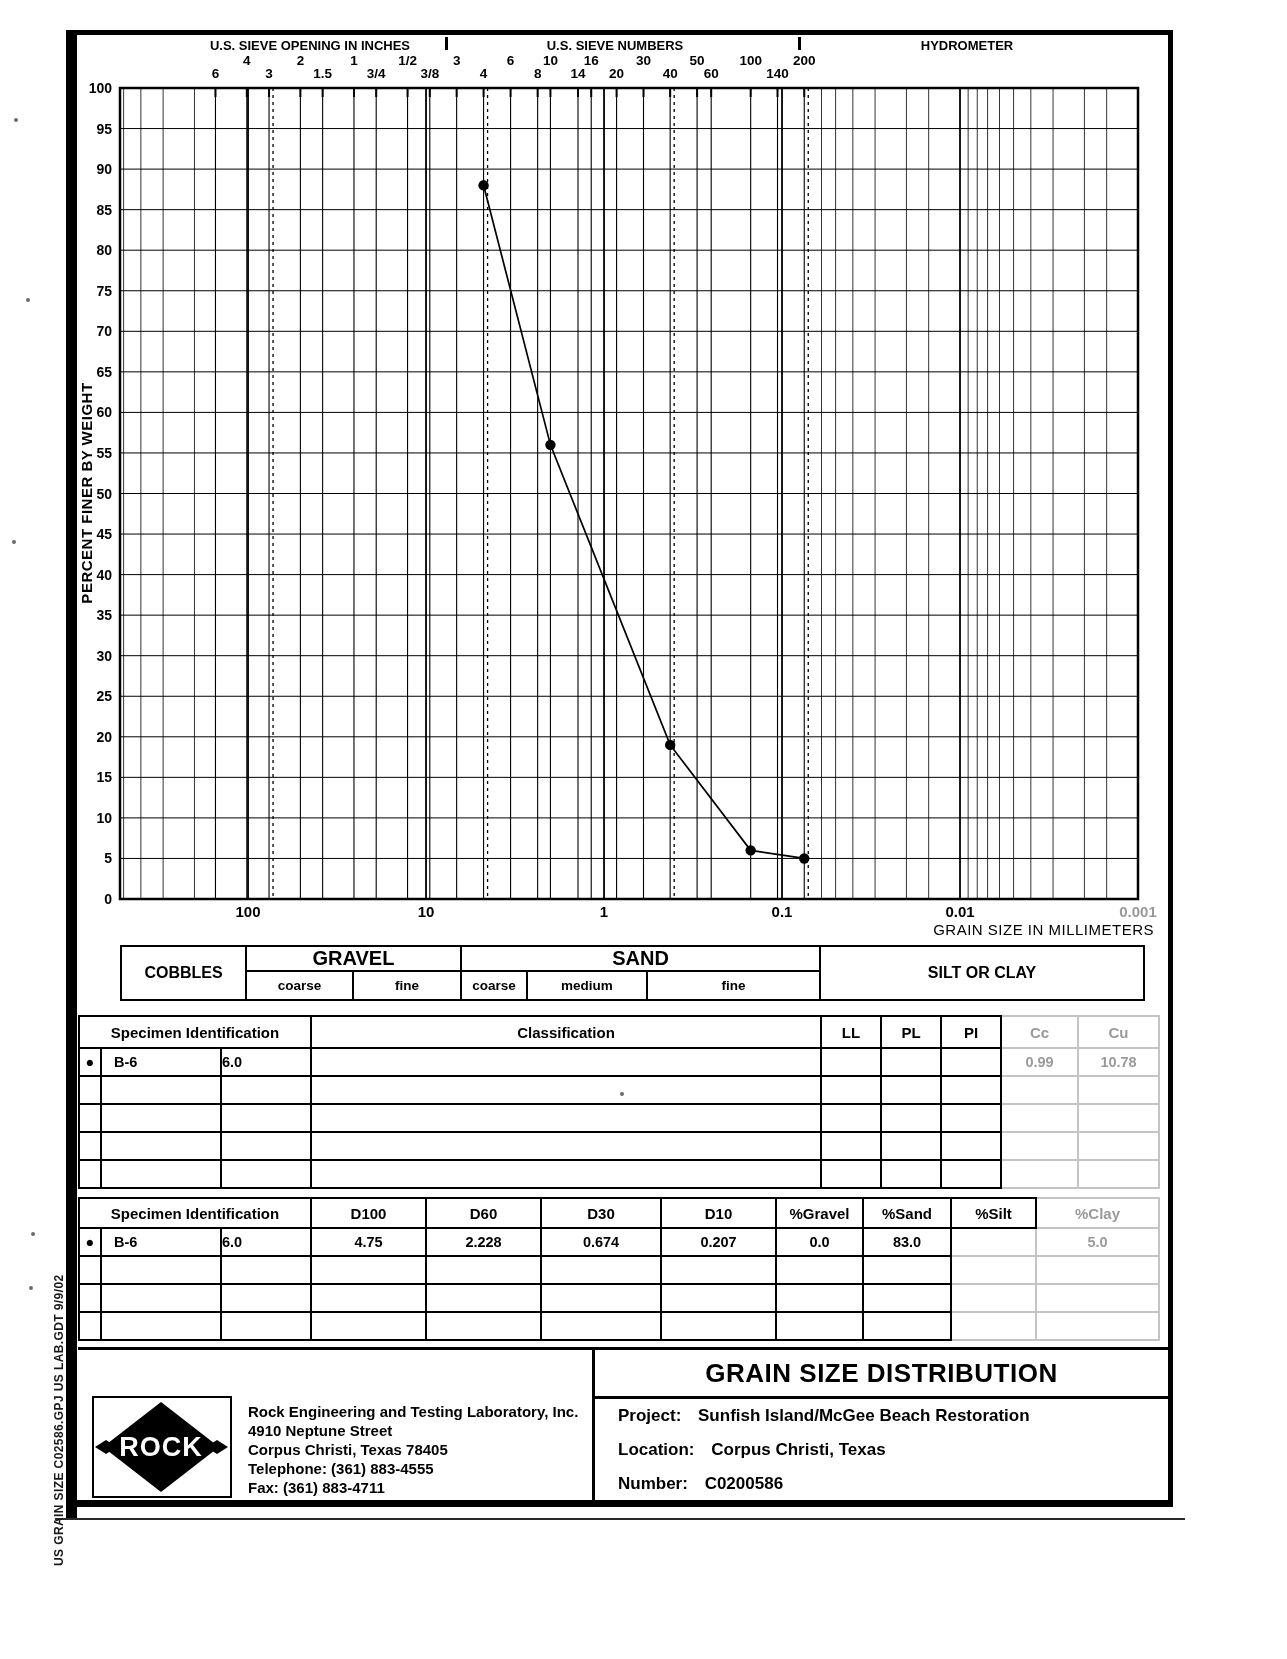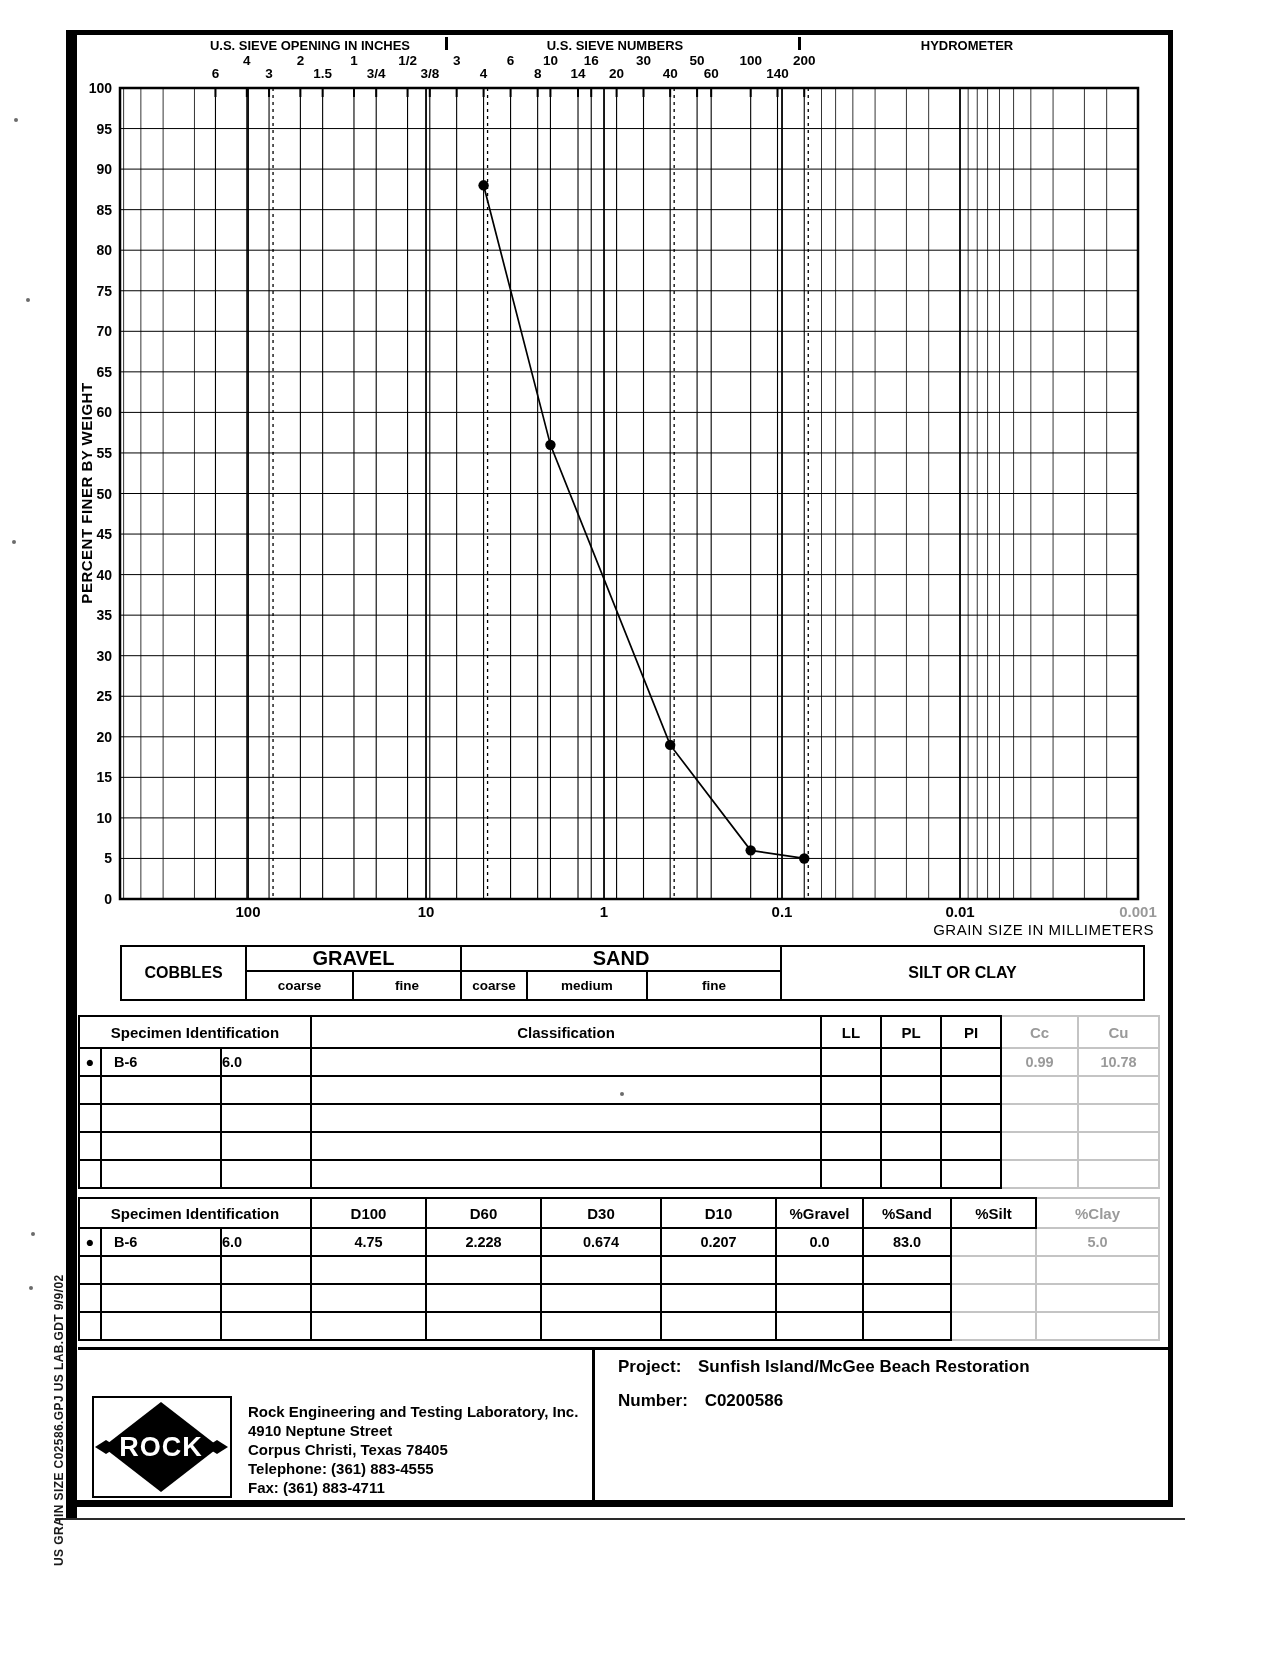--- a/index.html
+++ b/index.html
@@ -230,21 +230,21 @@
 
   <div id="band">
     <div class="bc" style="width:125px;">COBBLES</div>
     <div class="bgrp" style="width:215px;">
       <div class="bt">GRAVEL</div>
       <div class="bb">
         <div style="width:107px;">coarse</div>
         <div style="flex:1;">fine</div>
       </div>
     </div>
-    <div class="bgrp" style="width:320px;justify-content:center;">
+    <div class="bgrp" style="width:359px;justify-content:center;">
       <div class="bt">SAND</div>
       <div class="bb">
         <div style="width:66px;">coarse</div>
         <div style="width:120px;">medium</div>
         <div style="flex:1;">fine</div>
       </div>
     </div>
     <div class="bc" style="flex:1;">SILT OR CLAY</div>
   </div>
 
@@ -424,23 +424,28 @@
       </div>
       <div id="address">
         <div>Rock Engineering and Testing Laboratory, Inc.</div>
         <div>4910 Neptune Street</div>
         <div>Corpus Christi, Texas  78405</div>
         <div>Telephone:  (361) 883-4555</div>
         <div>Fax:  (361) 883-4711</div>
       </div>
     </div>
     <div id="footer-right">
+      <div id="report-title">GRAIN SIZE DISTRIBUTION</div>
       <div class="meta-row">
         <span class="lbl">Project:</span>
         <span>Sunfish Island/McGee Beach Restoration</span>
+      </div>
+      <div class="meta-row">
+        <span class="lbl">Location:</span>
+        <span>Corpus Christi, Texas</span>
       </div>
       <div class="meta-row">
         <span class="lbl">Number:</span>
         <span>C0200586</span>
       </div>
     </div>
   </div>
 
   <div id="file-strip">US GRAIN SIZE C02586.GPJ US LAB.GDT 9/9/02</div>
 

